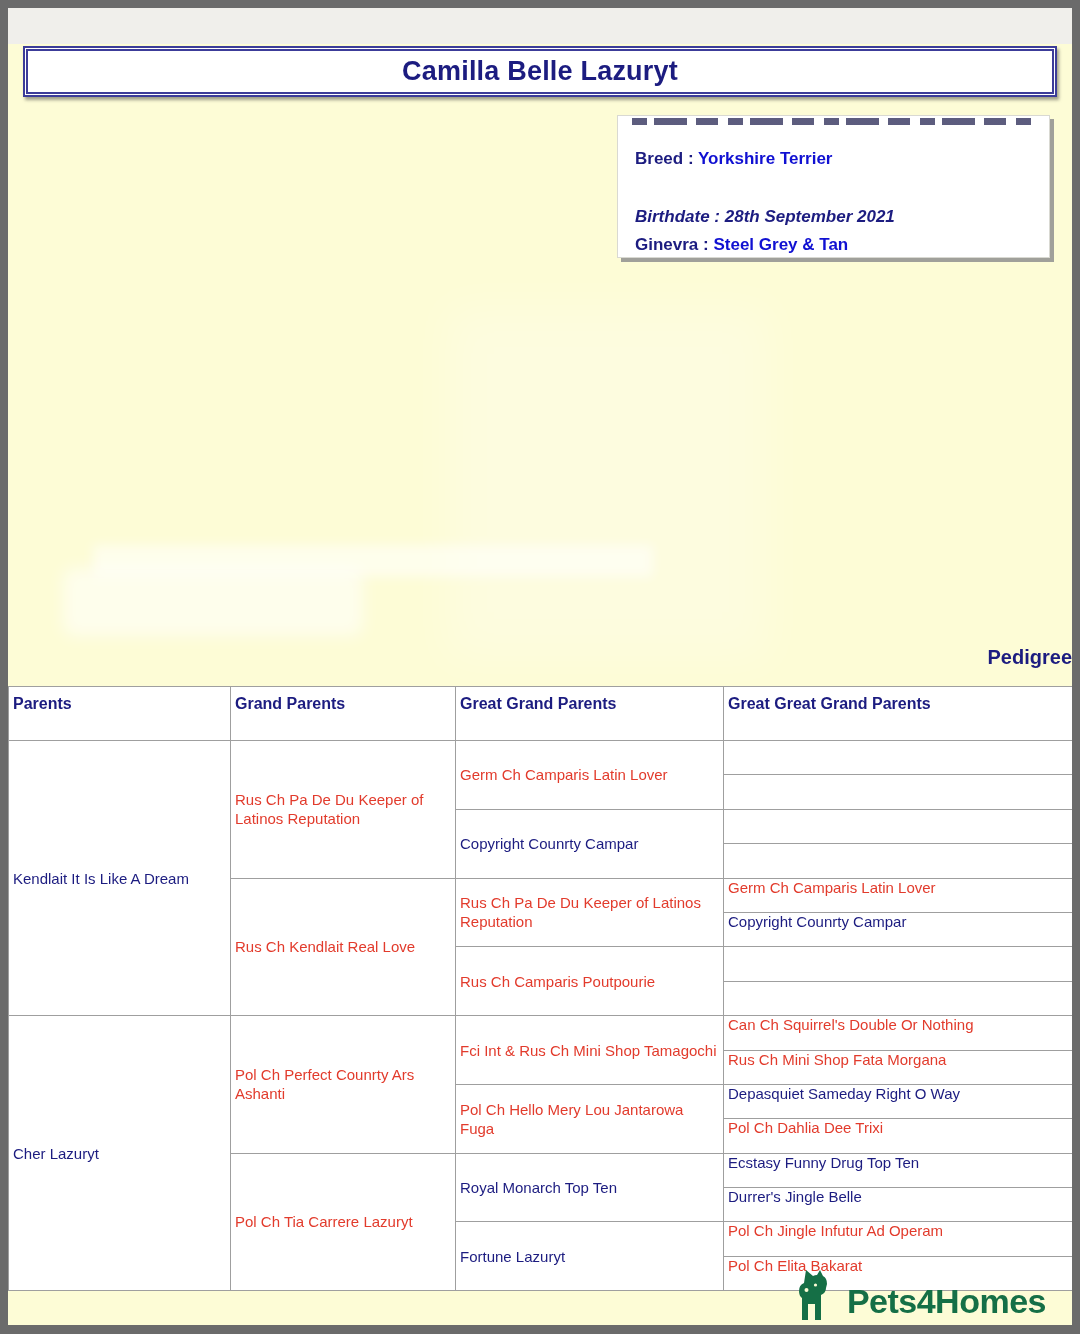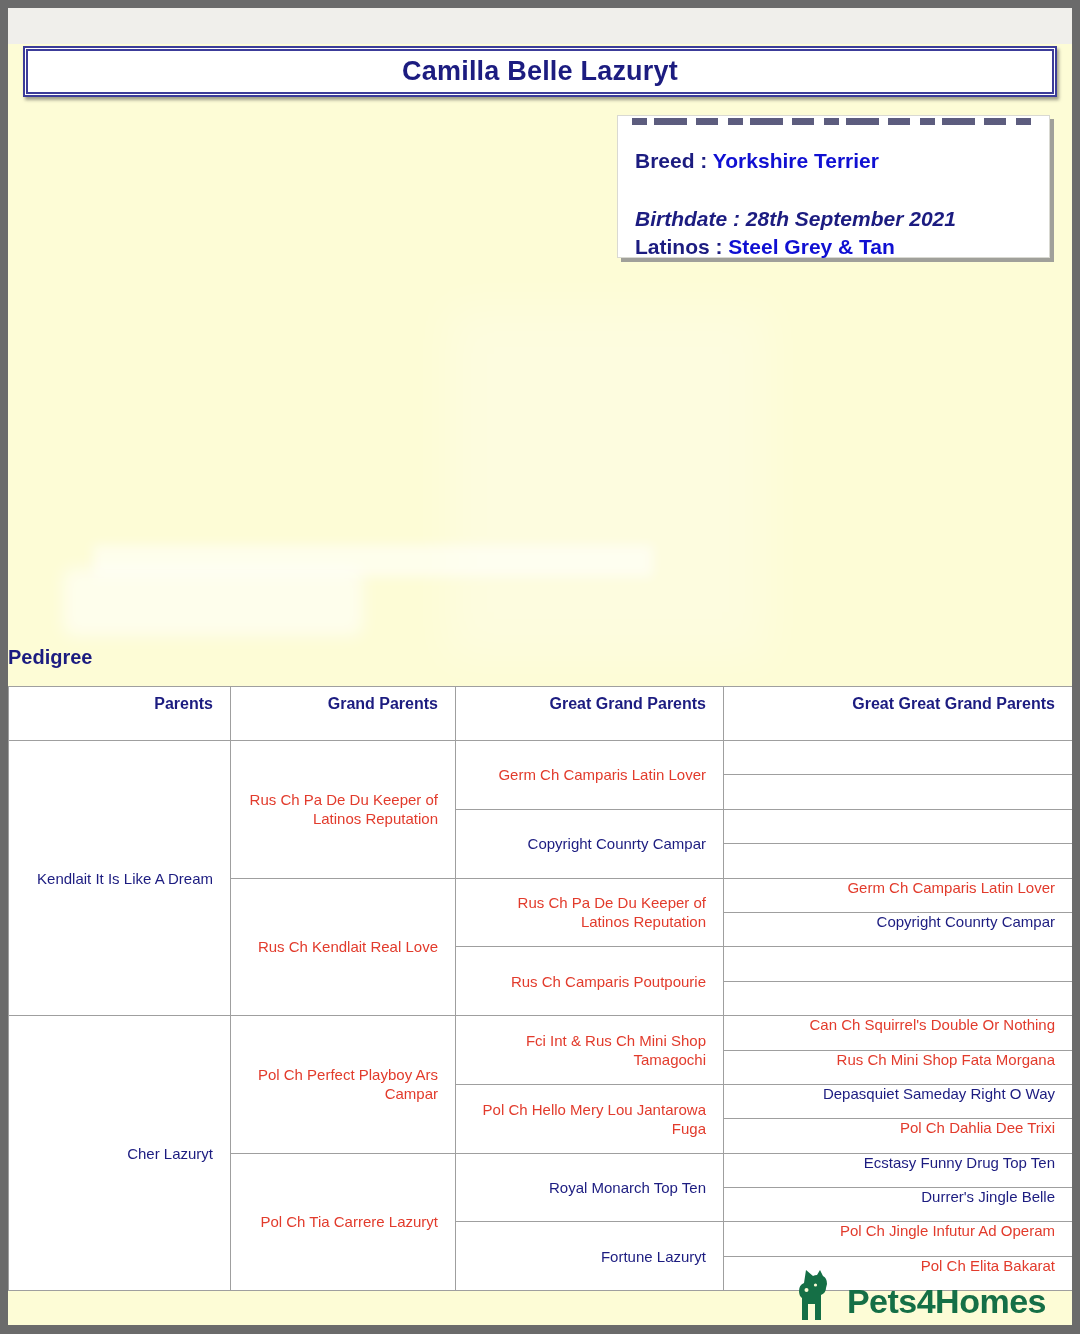--- a/index.html
+++ b/index.html
@@ -48,50 +48,50 @@
   .info-clip{
     position:absolute; left:14px; right:18px; top:2px; height:7px;
     overflow:hidden; opacity:.8;
     background:repeating-linear-gradient(90deg,
       #34345e 0 15px, transparent 15px 22px,
       #34345e 22px 55px, transparent 55px 64px,
       #34345e 64px 86px, transparent 86px 96px);
   }
   .info-row{
     position:absolute; left:17px; right:10px;
-    font-size:21px; font-weight:bold; color:var(--navy);
+    font-size:17px; font-weight:bold; color:var(--navy);
     white-space:nowrap;
   }
   .info-row .value-blue{ color:var(--blue); }
   .info-row .value-navy{ color:var(--navy); }
   .row-breed{ top:33px; }
   .row-birth{ top:91px;font-style:italic; }
   .row-colour{ top:119px; }
 
   
   .wm{ position:absolute; background:rgba(255,255,255,.55); pointer-events:none; }
   .wm1{ left:85px; top:537px; width:560px; height:32px; filter:blur(6px); }
   .wm2{ left:55px; top:560px; width:300px; height:68px; filter:blur(8px); border-radius:10px; }
   .wm3{ left:440px; top:300px; width:320px; height:350px; background:rgba(255,255,255,.22); filter:blur(22px); }
 
   .pedigree-heading{
     position:absolute; left:0; right:0; top:638px;
-    text-align:left; font-size:20px; font-weight:bold; color:var(--navy);
+    text-align:right; font-size:20px; font-weight:bold; color:var(--navy);
   }
   table.pedigree{
     position:absolute; left:0; top:678px;
     width:1064px;
     border-collapse:collapse; table-layout:fixed;
     background:#fff;
     font-size:15px;
   }
   table.pedigree th, table.pedigree td{
     border:1px solid var(--tborder);
-    text-align:right;
-    padding:0 17px;
+    text-align:left;
+    padding:0 4px;
     overflow:hidden;
   }
   table.pedigree th{
     height:54px; vertical-align:top; padding-top:8px;
     color:var(--navy); font-size:16px; font-weight:bold;
   }
   table.pedigree tr{ height:34.4px; }
   td.gen-cell{ vertical-align:middle; line-height:19px; }
   td.gggp-cell{ vertical-align:top; padding-top:3px; line-height:17px; }
   td[data-color="red"]{ color:var(--red); }
@@ -124,21 +124,21 @@
       <div class="info-clip"></div>
       <div class="info-row row-breed">
         <span>Breed :</span>
         <span class="value-blue">Yorkshire Terrier</span>
       </div>
       <div class="info-row row-birth">
         <span>Birthdate :</span>
         <span class="value-navy">28th September 2021</span>
       </div>
       <div class="info-row row-colour">
-        <span>Latinos :</span>
+        <span>Ginevra :</span>
         <span class="value-blue">Steel Grey &amp; Tan</span>
       </div>
     </div>
 
     <div class="wm wm1"></div>
     <div class="wm wm2"></div>
     <div class="wm wm3"></div>
 
     <div class="pedigree-heading">Pedigree</div>
 
@@ -184,21 +184,21 @@
         </tr>
         <tr>
           <td class="gen-cell" rowspan="2" data-color="red">Rus Ch Camparis Poutpourie</td>
           <td class="gggp-cell" data-color="none"></td>
         </tr>
         <tr>
           <td class="gggp-cell" data-color="none"></td>
         </tr>
         <tr>
           <td class="gen-cell" rowspan="8" data-color="navy">Cher Lazuryt</td>
-          <td class="gen-cell" rowspan="4" data-color="red">Pol Ch Perfect Playboy Ars Campar</td>
+          <td class="gen-cell" rowspan="4" data-color="red">Pol Ch Perfect Counrty Ars Ashanti</td>
           <td class="gen-cell" rowspan="2" data-color="red">Fci Int &amp; Rus Ch Mini Shop Tamagochi</td>
           <td class="gggp-cell" data-color="red">Can Ch Squirrel's Double Or Nothing</td>
         </tr>
         <tr>
           <td class="gggp-cell" data-color="red">Rus Ch Mini Shop Fata Morgana</td>
         </tr>
         <tr>
           <td class="gen-cell" rowspan="2" data-color="red">Pol Ch Hello Mery Lou Jantarowa Fuga</td>
           <td class="gggp-cell" data-color="navy">Depasquiet Sameday Right O Way</td>
         </tr>

